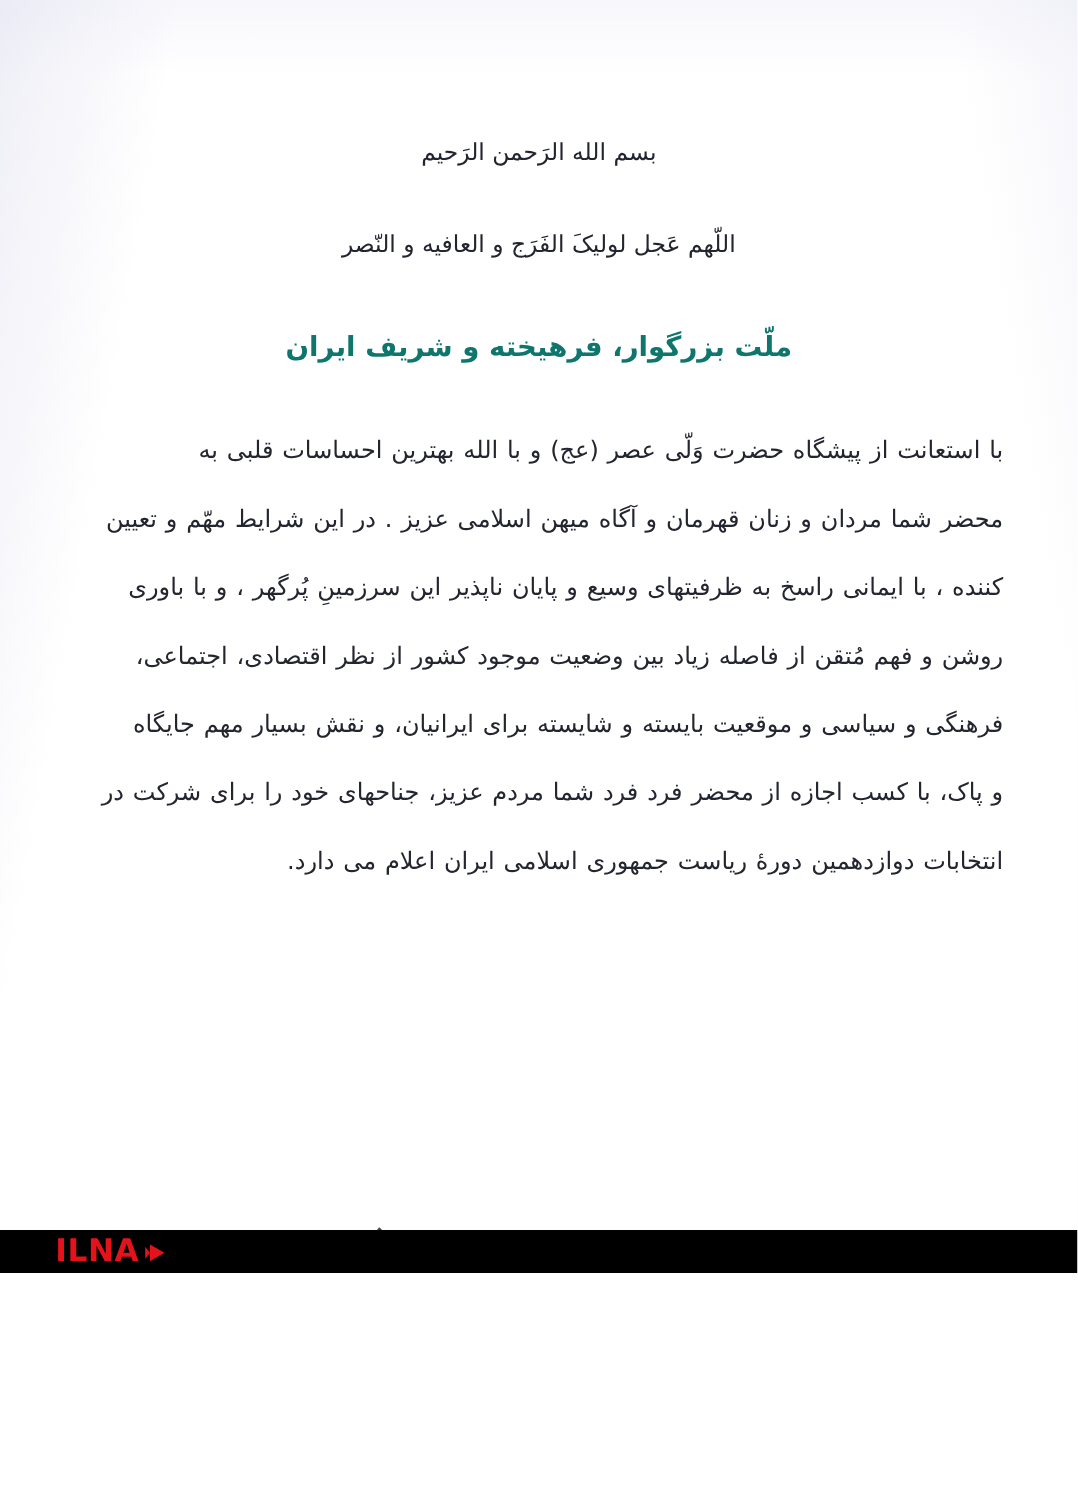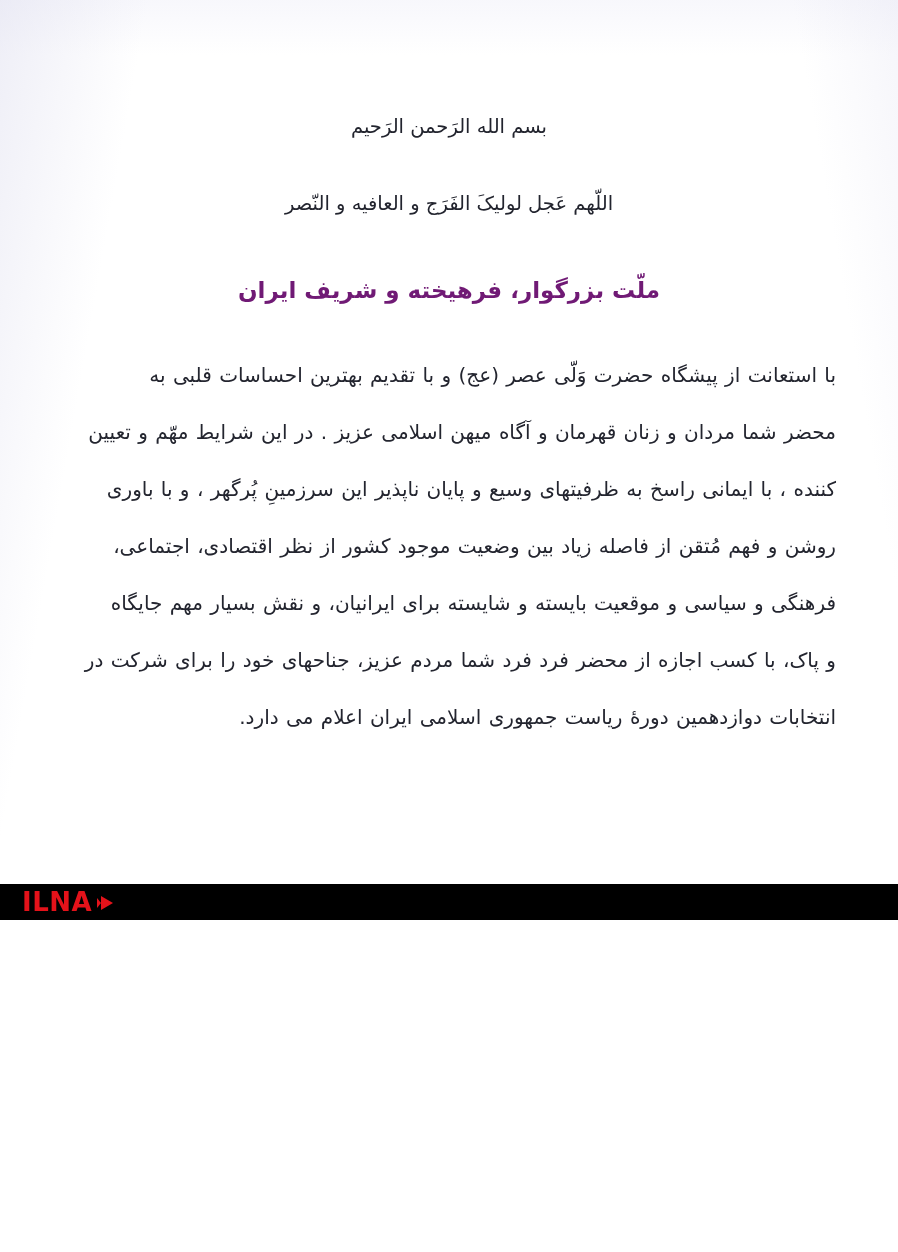--- a/index.html
+++ b/index.html
@@ -4,21 +4,21 @@
 <title>Scanned Persian Letter</title>
 <style>
   html, body {
     margin: 0;
     padding: 0;
     background: #ffffff;
   }
   #page {
     position: relative;
     width: 898px;
-    height: 920px;
+    height: 1061px;
     margin: 0 auto;
     background: #fdfdfe;
     overflow: hidden;
     font-family: "DejaVu Sans", "Liberation Sans", sans-serif;
   }
 
   
   #scan-tint {
     position: absolute;
     inset: 0;
@@ -55,21 +55,21 @@
     letter-spacing: 0.1px;
   }
   .invocation.first { margin: 0 0 0 0; }
   .invocation.second { margin: 48px 0 0 0; }
 
   .salutation {
     margin: 58px 0 0 0;
     text-align: center;
     font-weight: bold;
     font-size: 23px;
-    color: #701a75;
+    color: #0f766e;
     letter-spacing: 0.2px;
   }
 
   .para {
     margin: 44px 0 0 0;
     color: #23252f;
     font-size: 20px;
     line-height: 57px;
     text-align: justify;
     text-align-last: right;
@@ -114,20 +114,21 @@
   #footer-bar {
     position: absolute;
     left: 0;
     right: 0;
     bottom: 0;
     height: 36px;
     background: #000000;
     display: flex;
     align-items: center;
     direction: ltr;
+    padding-left: 24px;
   }
   #ilna-logo {
     display: flex;
     align-items: center;
     gap: 3px;
     margin-left: 22px;
   }
   #ilna-wordmark {
     color: #e4121a;
     font-size: 26px;
@@ -155,21 +156,21 @@
 
     <div class="doc-body">
 
       <div class="invocation first">بسم الله الرَحمن الرَحیم</div>
 
       <div class="invocation second">اللّهم عَجل لولیکَ الفَرَج و العافیه و النّصر</div>
 
       <div class="salutation">ملّت بزرگوار، فرهیخته و شریف ایران</div>
 
       <div class="para first-para">
-        <span class="ln">با استعانت از پیشگاه حضرت وَلّی عصر (عج) و با تقدیم بهترین احساسات قلبی به</span>
+        <span class="ln">با استعانت از پیشگاه حضرت وَلّی عصر (عج) و با الله بهترین احساسات قلبی به</span>
         <span class="ln">محضر شما مردان و زنان قهرمان و آگاه میهن اسلامی عزیز . در این شرایط مهّم و تعیین</span>
         <span class="ln">کننده ، با ایمانی راسخ به ظرفیتهای وسیع و پایان ناپذیر این سرزمینِ پُرگهر ، و با باوری</span>
         <span class="ln">روشن و فهم مُتقن از فاصله زیاد بین وضعیت موجود کشور از نظر اقتصادی، اجتماعی،</span>
         <span class="ln">فرهنگی و سیاسی و موقعیت بایسته و شایسته برای ایرانیان، و نقش بسیار مهم جایگاه</span>
         <span class="ln">و پاک، با کسب اجازه از محضر فرد فرد شما مردم عزیز، جناحهای خود را برای شرکت در</span>
         <span class="ln">انتخابات دوازدهمین دورهٔ ریاست جمهوری اسلامی ایران اعلام می دارد.</span>
       </div>
 
       <div class="para second-para">
       </div>

